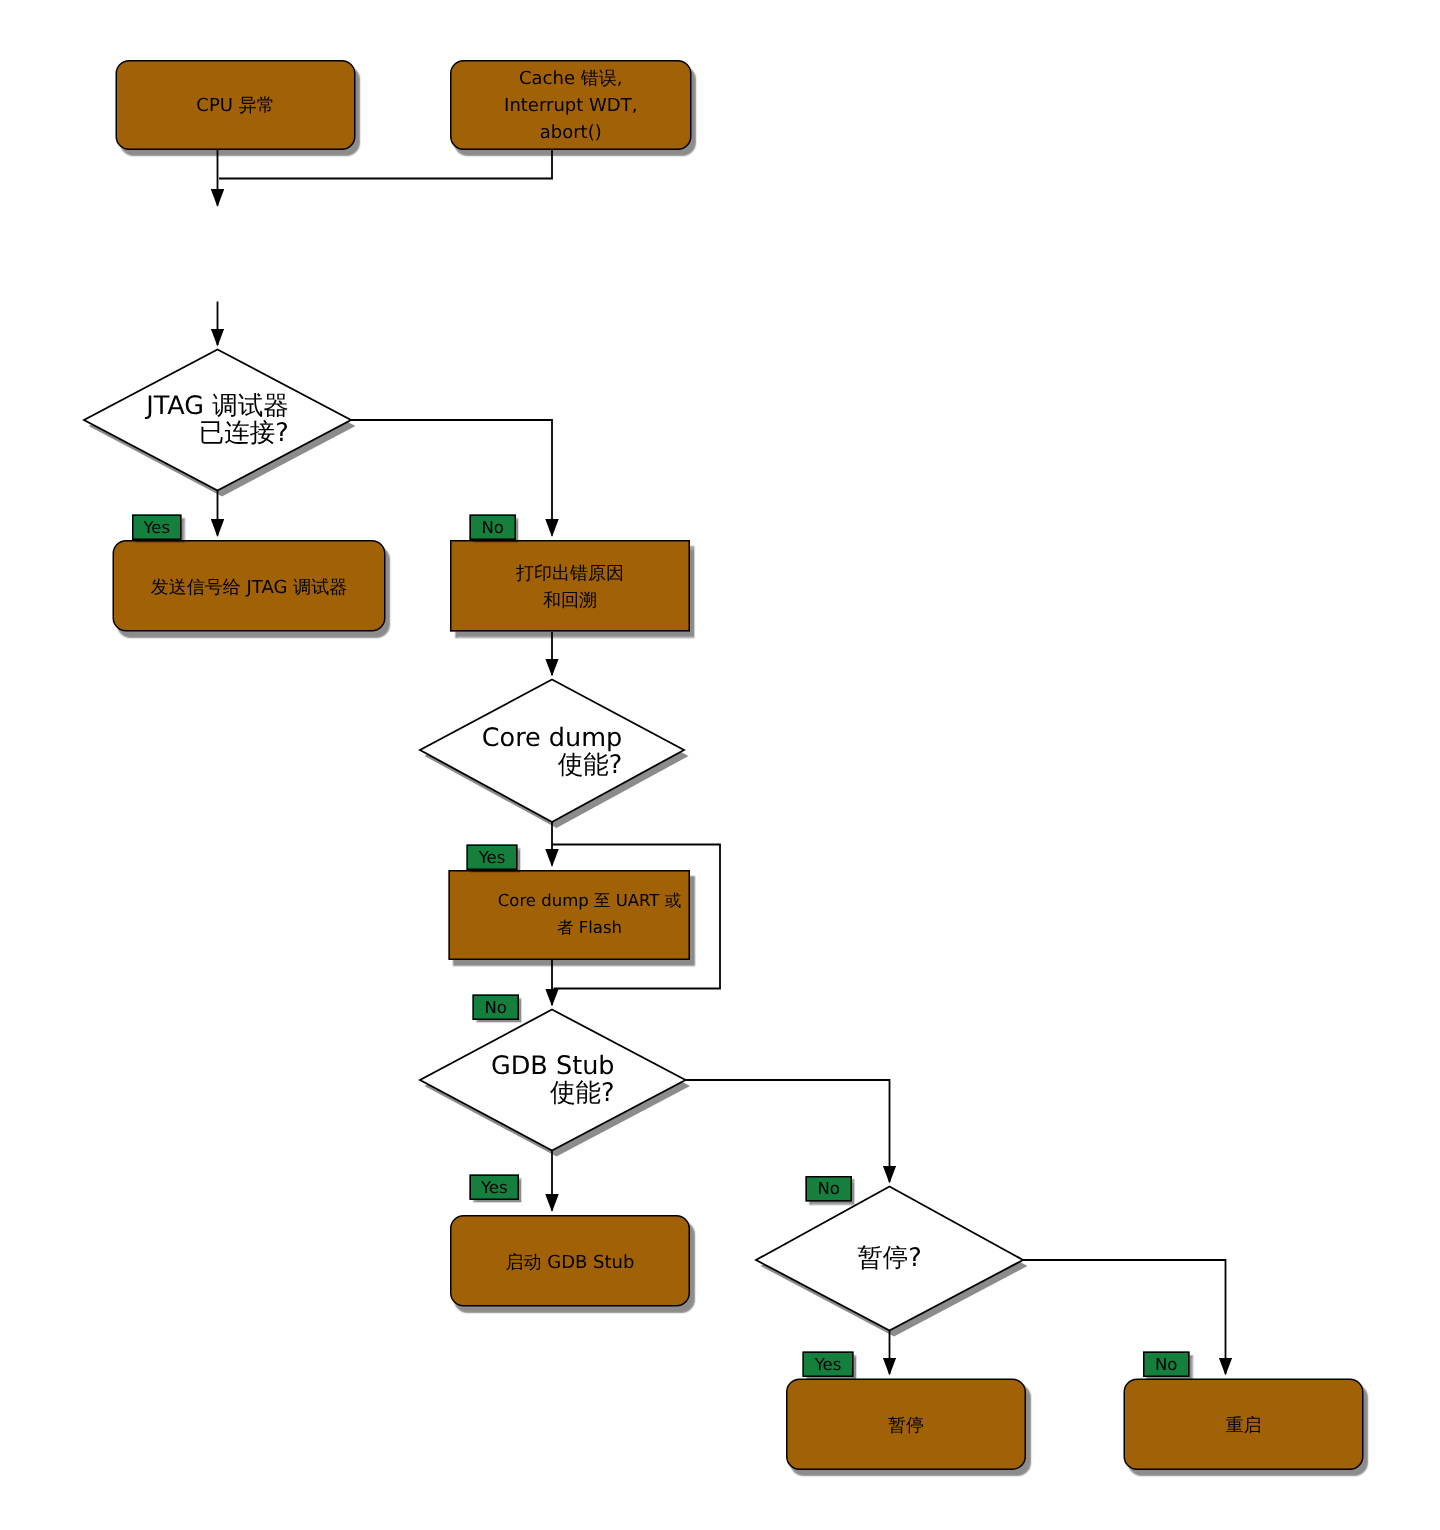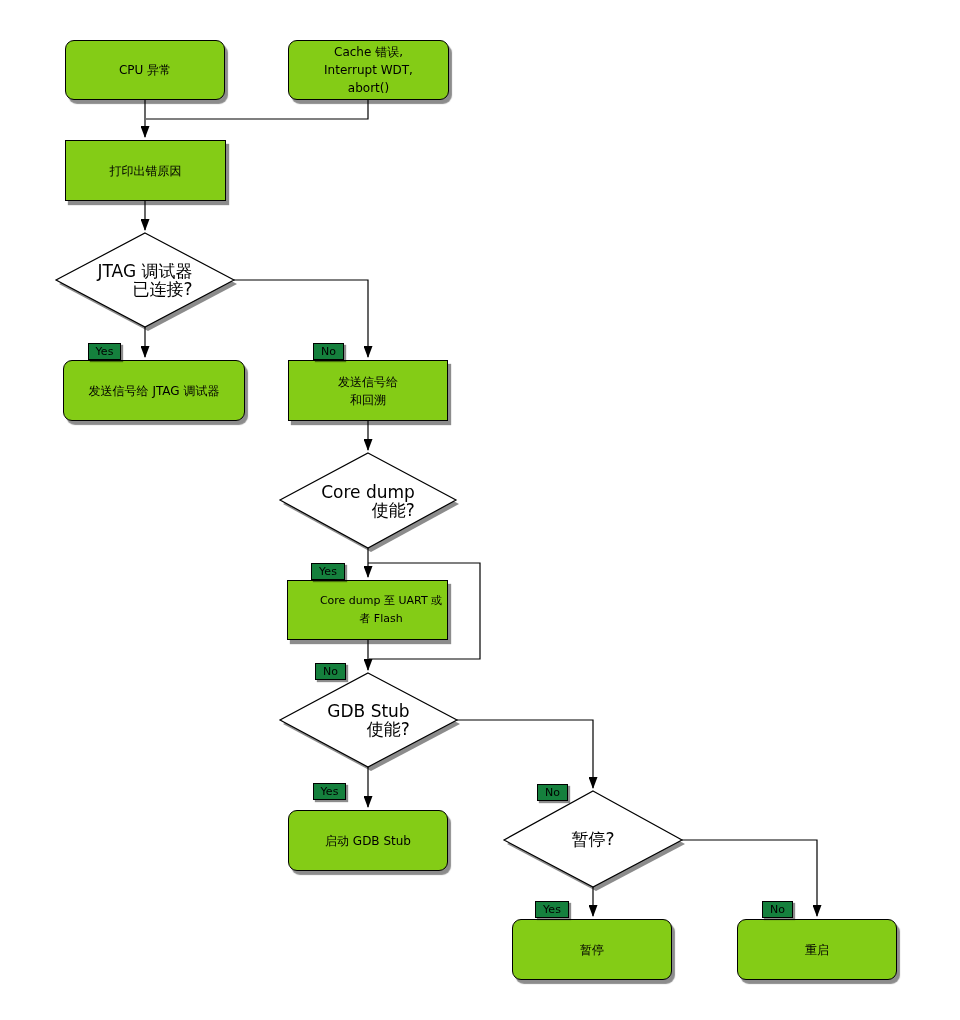--- a/index.html
+++ b/index.html
@@ -10,30 +10,31 @@
     background: #ffffff;
     font-family: "DejaVu Sans", "Liberation Sans", sans-serif;
     color: #000;
     overflow: hidden;
   }
   .wires { position: absolute; left: 0; top: 0; z-index: 1; }
   .node {
     position: absolute;
     z-index: 2;
     box-sizing: border-box;
-    background: #84cc16;
+    background: #a16207;
     border: 1.5px solid #000;
     display: flex;
     align-items: center;
     justify-content: center;
     text-align: center;
     font-size: 12px;
     line-height: 18px;
     white-space: pre-line;
     box-shadow: 3px 4px 1px rgba(0,0,0,0.45);
+    margin-left: 12px;
   }
   .rounded { border-radius: 9px; }
   .dtext {
     position: absolute;
     z-index: 2;
     display: flex;
     align-items: center;
     justify-content: center;
     text-align: right;
     font-size: 17px;
@@ -118,23 +119,22 @@
       <polygon points="368,453 456,500 368,548 280,500"></polygon>
       <polygon points="368,673 457,720 368,767 280,720"></polygon>
       <polygon points="593,791 682,840 593,887 504,840"></polygon>
     </g>
   </svg>
 
   <div class="node rounded n-cpu">CPU 异常</div>
   <div class="node rounded n-cache">Cache 错误,
 Interrupt WDT,
 abort()</div>
-  <div class="node n-printerr">打印出错原因</div>
   <div class="node rounded n-sendsig">发送信号给 JTAG 调试器</div>
-  <div class="node n-printreg">发送信号给
+  <div class="node n-printreg">打印出错原因
 和回溯</div>
   <div class="node n-coredumpbx">Core dump 至 UART 或者 Flash</div>
   <div class="node rounded n-startgdb">启动 GDB Stub</div>
   <div class="node rounded n-halt">暂停</div>
   <div class="node rounded n-reboot">重启</div>
 
   <div class="dtext t-jtag">JTAG 调试器
 已连接?</div>
   <div class="dtext t-coredump">Core dump
 使能?</div>

